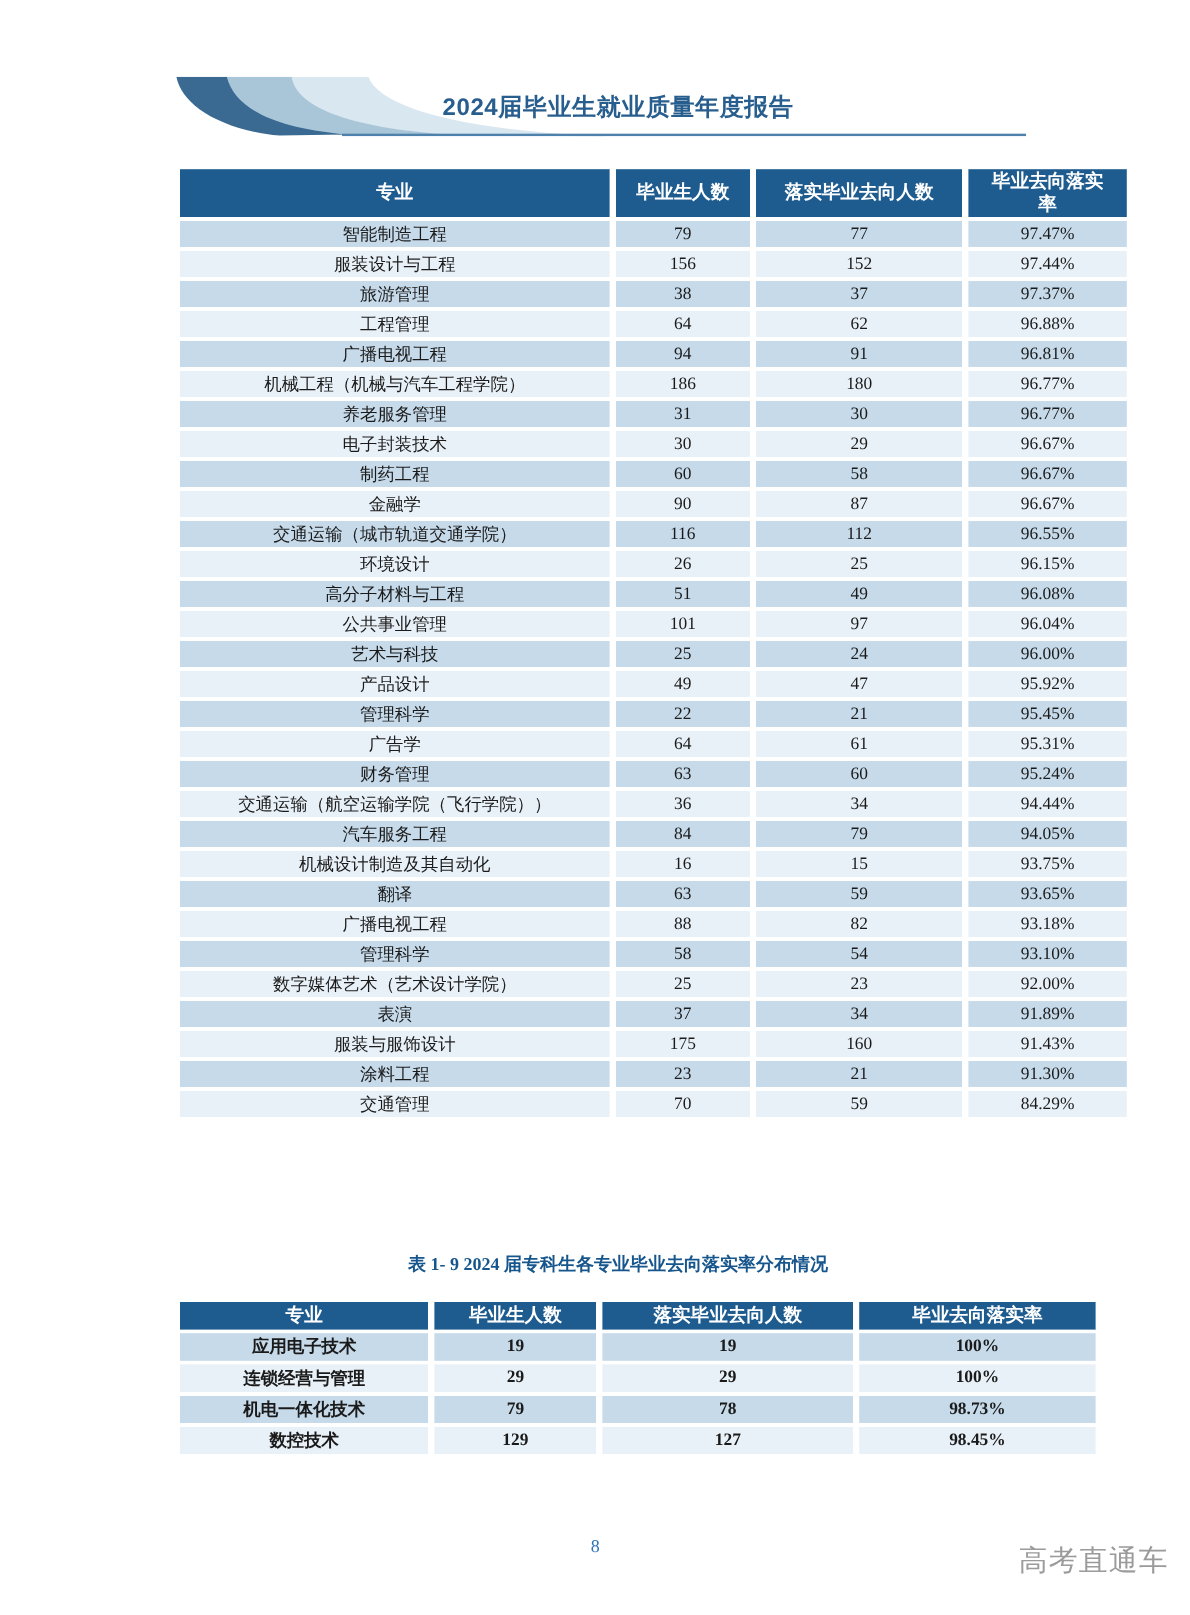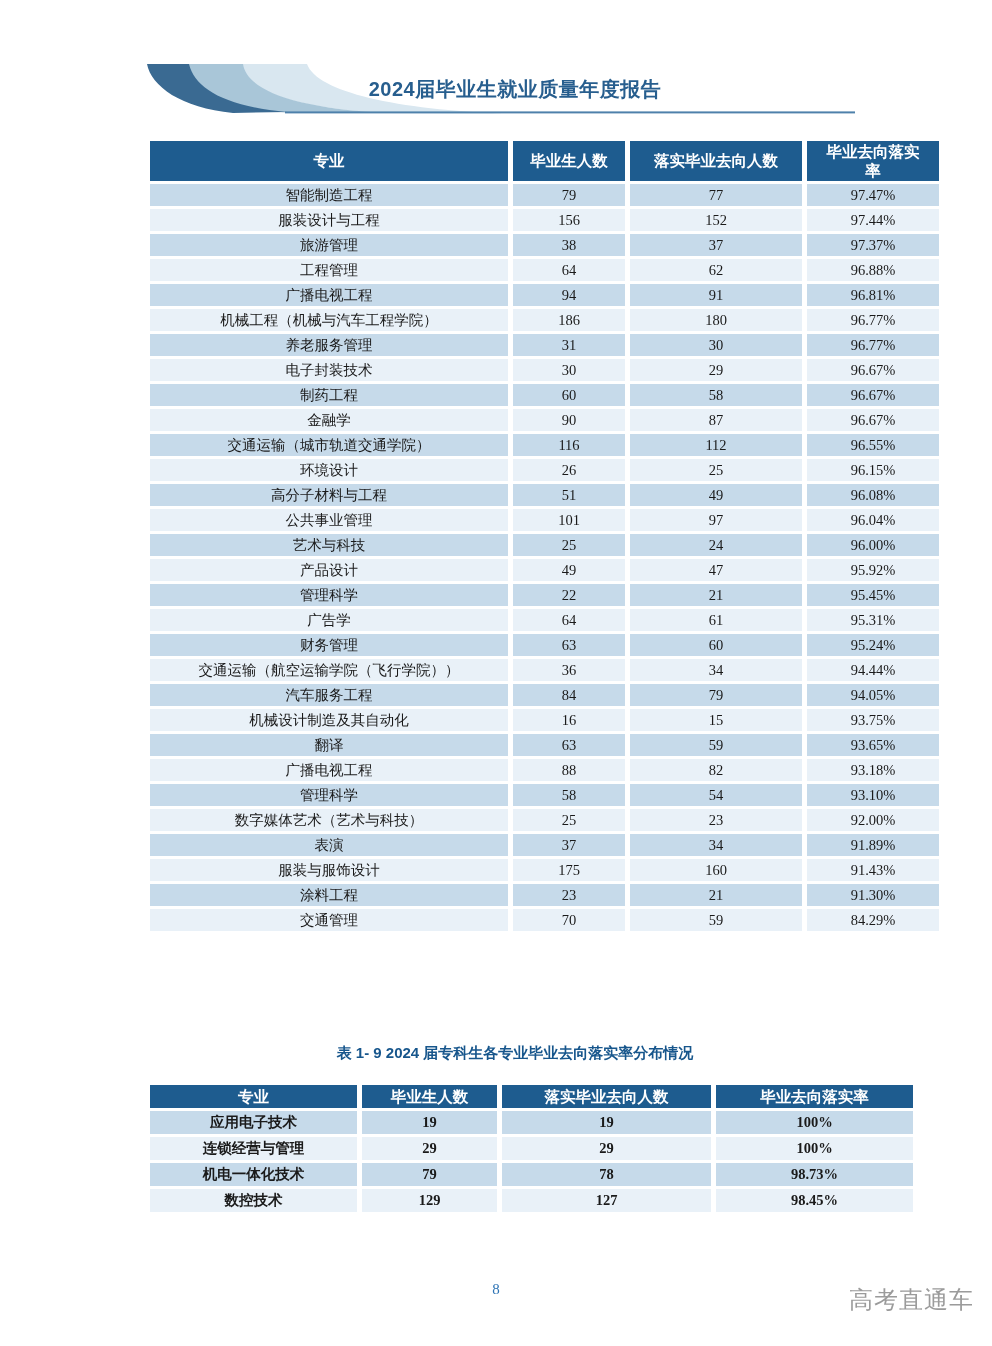--- a/index.html
+++ b/index.html
@@ -56,21 +56,21 @@
   .tbl2 th:nth-child(1){width:205px;}
   .tbl2 th:nth-child(2){width:133px;}
   .tbl2 th:nth-child(3){width:207px;}
   .tbl2 th:nth-child(4){width:195px;}
   
   .table-caption{
     position:absolute;left:145px;top:1044px;width:740px;
     text-align:center;
     font-size:15px;font-weight:700;
     color:var(--caption-text,#17568C);
-    font-family:Liberation Sans, sans-serif;
+    font-family:Liberation Serif, serif;
   }
   .page-number{
     position:absolute;left:0;top:1281px;width:992px;
     text-align:center;
     font-family:"Liberation Serif",serif;
     font-size:15px;color:var(--page-number-text,#2E74B5);
   }
   .watermark{
     position:absolute;right:18px;top:1284px;
     font-size:24px;letter-spacing:1px;
@@ -246,21 +246,21 @@
           <td>82</td>
           <td>93.18%</td>
         </tr>
         <tr>
           <td>管理科学</td>
           <td>58</td>
           <td>54</td>
           <td>93.10%</td>
         </tr>
         <tr>
-          <td>数字媒体艺术（艺术与科技）</td>
+          <td>数字媒体艺术（艺术设计学院）</td>
           <td>25</td>
           <td>23</td>
           <td>92.00%</td>
         </tr>
         <tr>
           <td>表演</td>
           <td>37</td>
           <td>34</td>
           <td>91.89%</td>
         </tr>

